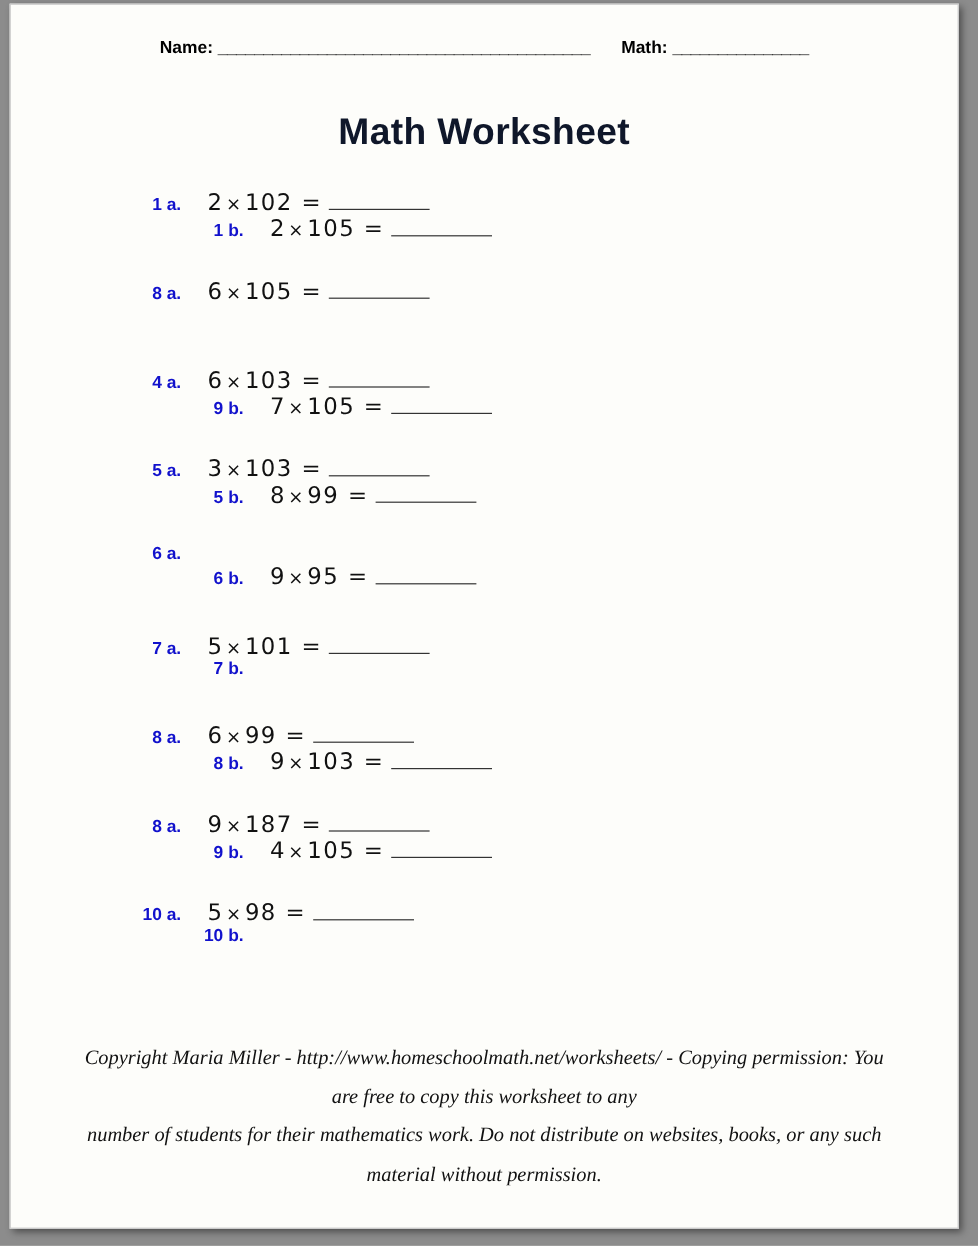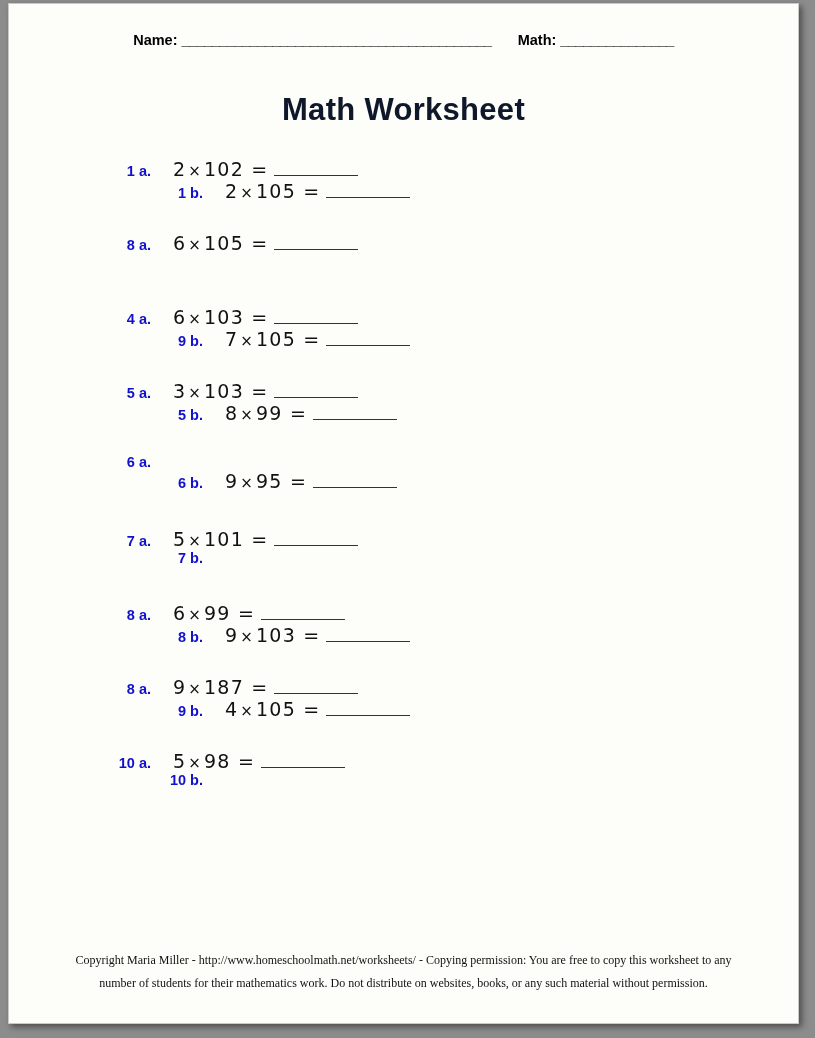--- a/index.html
+++ b/index.html
@@ -92,21 +92,22 @@
     height: 12px;
     vertical-align: baseline;
   }
   .footer {
     position: absolute;
     left: 0;
     right: 0;
     bottom: 28px;
     text-align: center;
     font-family: "Liberation Serif", serif;
-    font-size: 12px;
+    font-style: italic;
+    font-size: 17px;
     color: #111;
     line-height: 1.9;
     padding: 0 52px;
   }
 </style>
 </head>
 <body>
 
 <div id="sheet">
 

